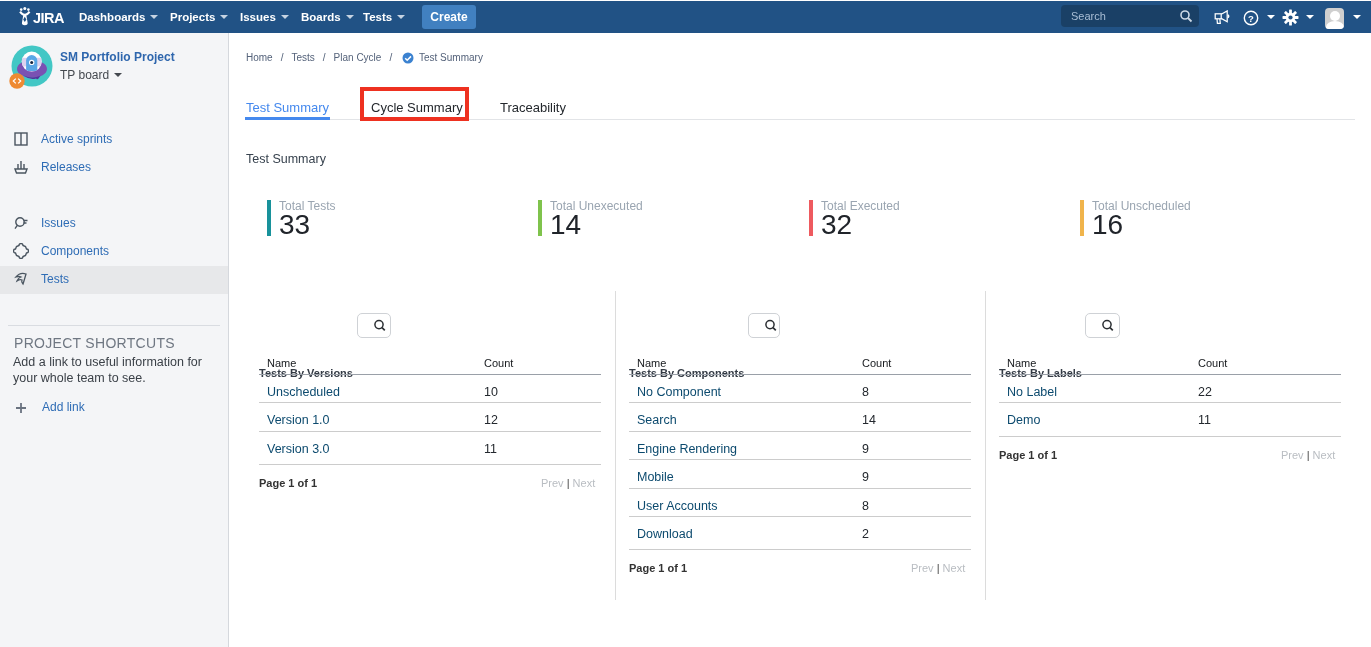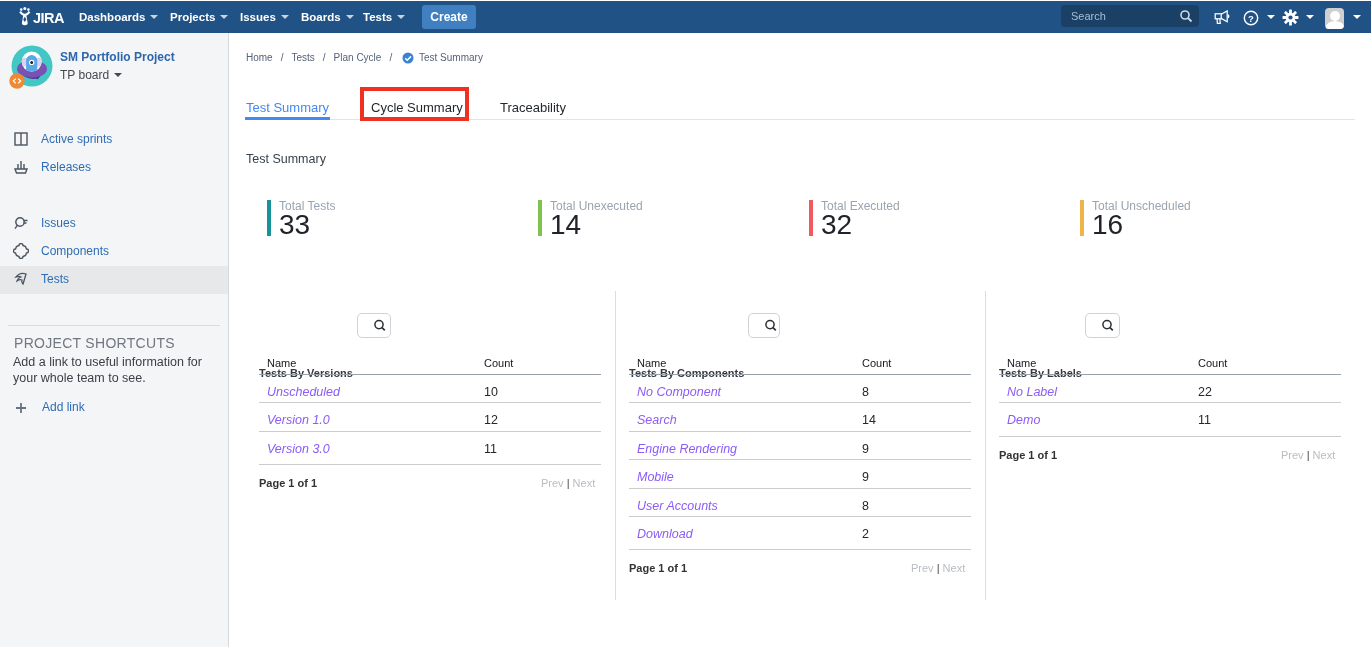--- a/index.html
+++ b/index.html
@@ -27,21 +27,21 @@
 #redbox { position:absolute; left:360px; top:87px; width:109px; height:34px; border:4.5px solid #ee3120; }
 .statbar { position:absolute; top:200px; width:4px; height:36px; }
 .statlabel { position:absolute; top:199px; font-size:12px; color:#9aa5b1; }
 .statnum { position:absolute; top:209px; font-size:28px; color:#20242a; }
 .vdiv { position:absolute; top:291px; width:1px; height:309px; background:#dcdcdc; }
 .ttitle { position:absolute; top:319px; font-size:11px; font-weight:700; color:#343b45;margin-top:48px; }
 .tbtn { position:absolute; top:313px; height:25px; background:#fff; border:1px solid #cfd2d6; border-radius:5px; }
 .thead { position:absolute; top:357px; font-size:11px; font-weight:400; color:#16191d; }
 .tline { position:absolute; height:1px; }
 .trow { position:absolute; font-size:12.5px; }
-.tlink { color:#8b5cf6;font-style:italic; }
+.tlink { color:#0c4a6e; }
 .tval { color:#23282e; font-size:12.5px; position:absolute; }
 .pager { position:absolute; font-size:11px; color:#333;font-weight:bold; }
 .prevnext { position:absolute; font-size:11px; color:#b9bdc2; }
 .prevnext b { color:#444; font-weight:400; }
 </style>
 </head>
 <body>
 
 <div id="nav">
   <svg class="abs" style="left:14px;top:5px" width="50" height="22" viewBox="0 0 50 22">

